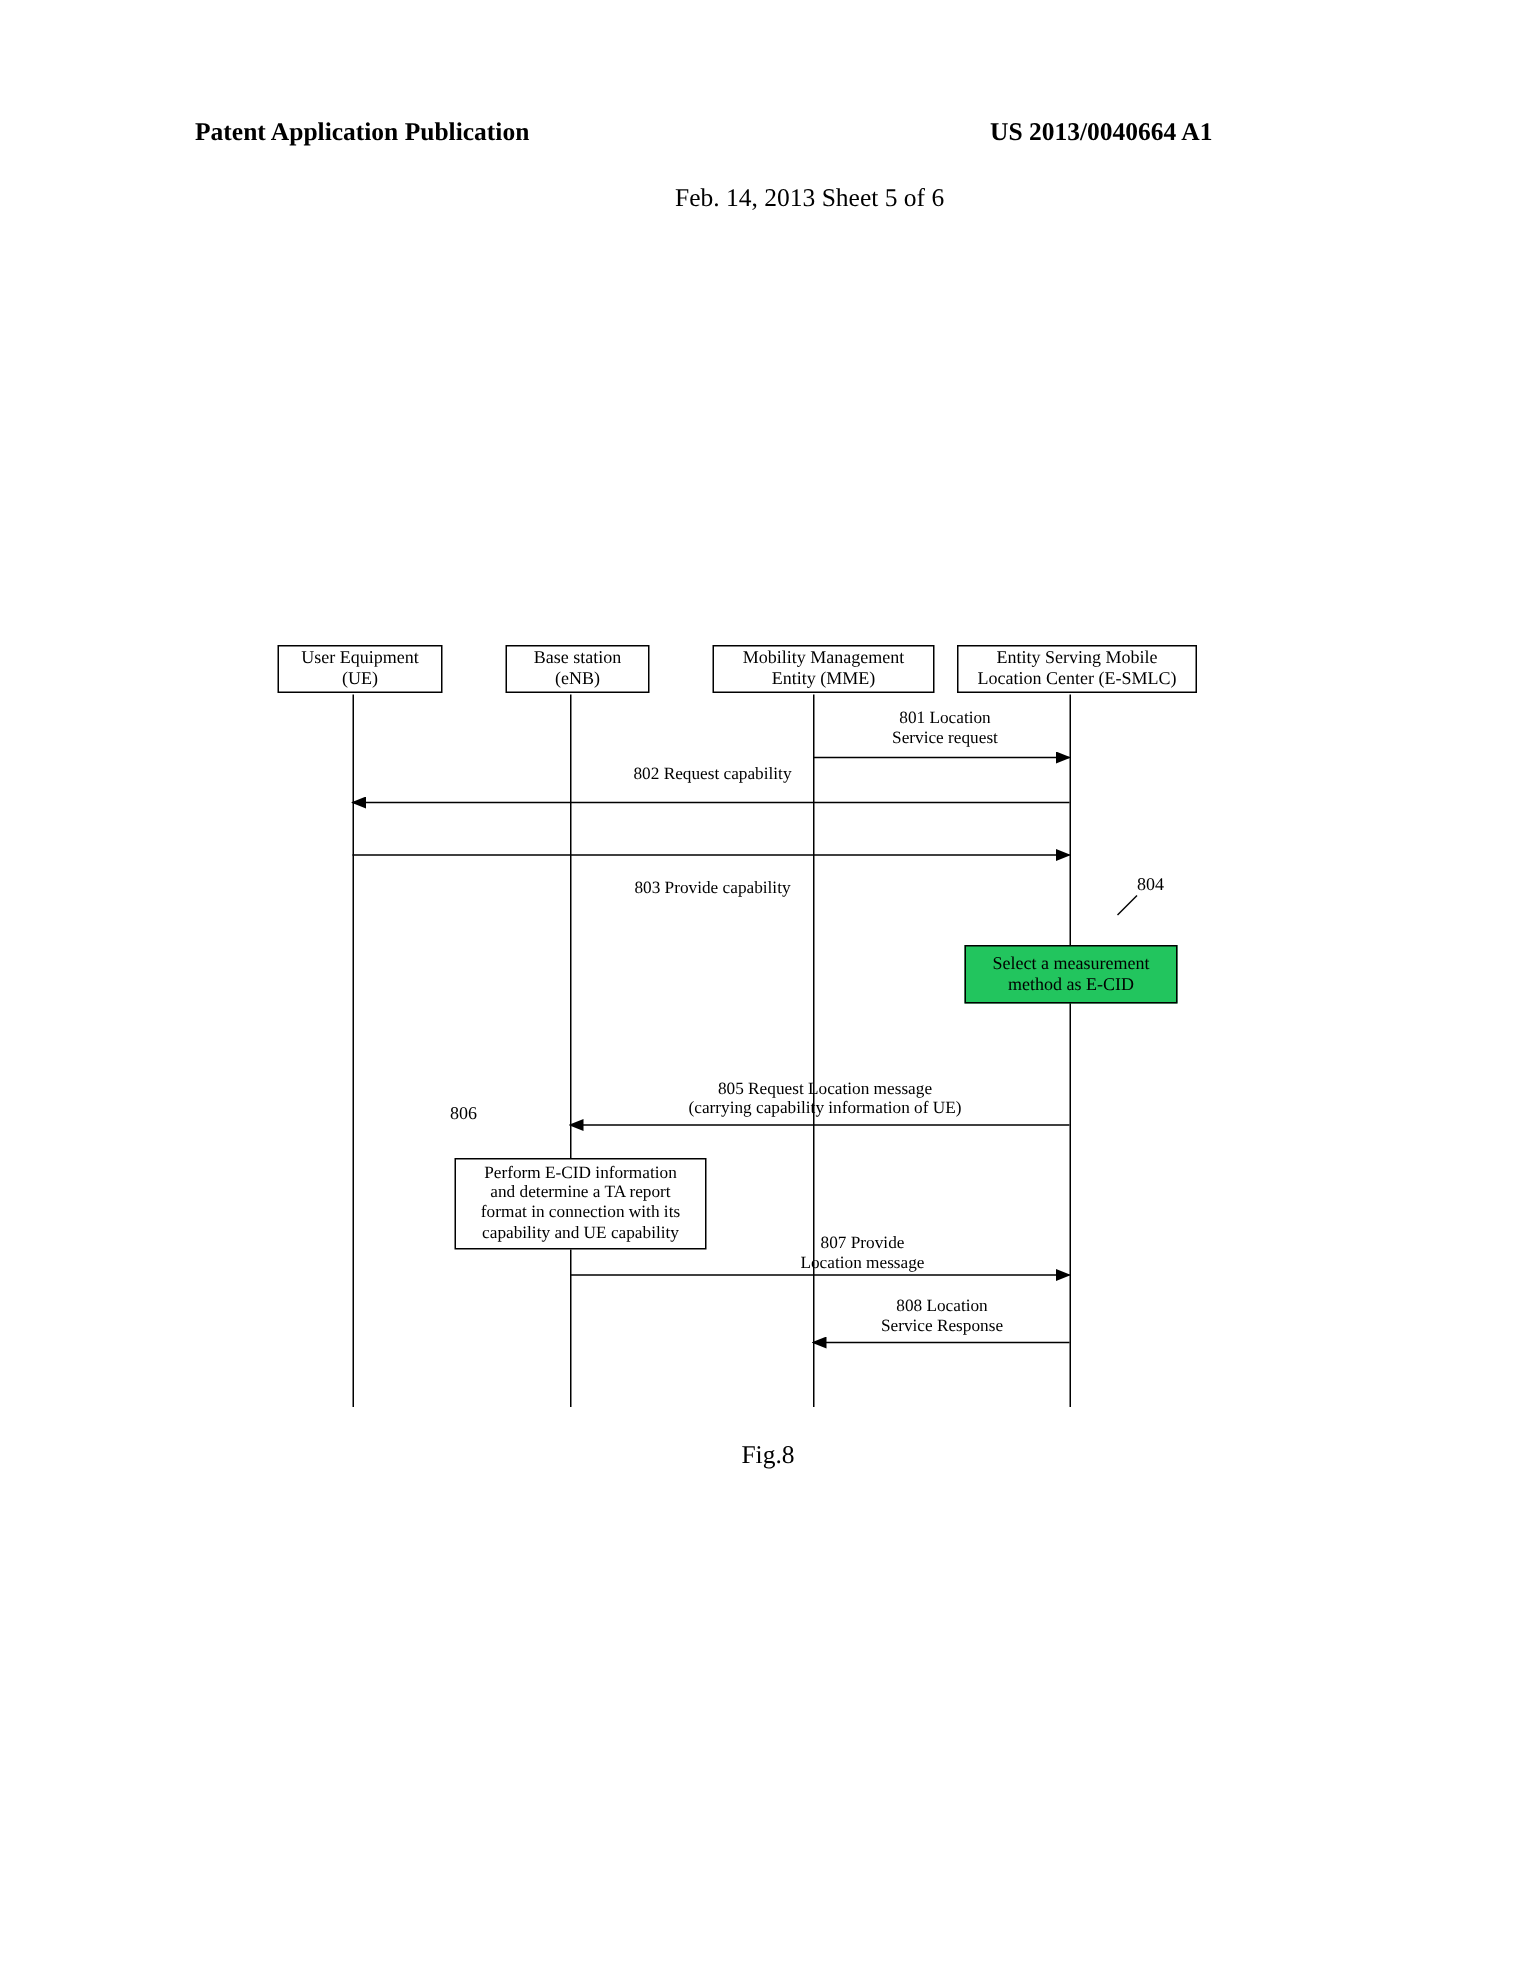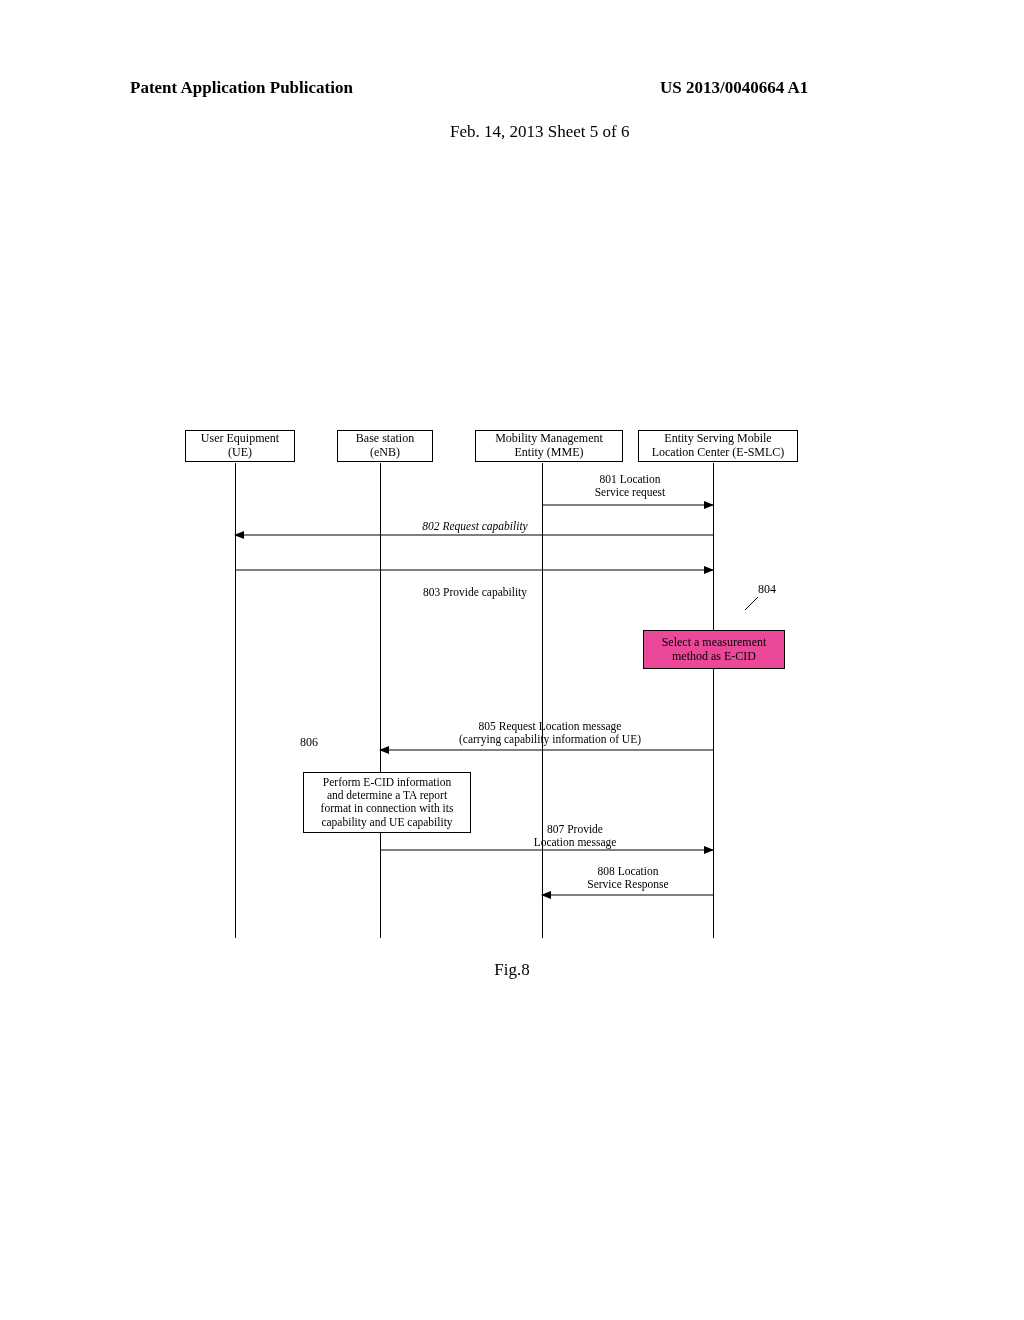--- a/index.html
+++ b/index.html
@@ -77,21 +77,21 @@
     position: absolute;
     text-align: center;
     font-size: 11.5px;
     line-height: 1.15;
     white-space: nowrap;
   }
 
   .note-box {
     position: absolute;
     border: 1px solid #000;
-    background: #ec4899;
+    background: #22c55e;
     text-align: center;
     font-size: 12px;
     padding: 4px 6px;
     line-height: 1.2;
   }
 
   .note-box2 {
     position: absolute;
     border: 1px solid #000;
     background: #fff;
@@ -169,21 +169,21 @@
 
       <line x1="528" y1="465" x2="357" y2="465" stroke="#000" stroke-width="1" marker-end="url(#ah)"></line>
 
       <line x1="560" y1="180" x2="573" y2="167" stroke="#000" stroke-width="1"></line>
     </svg>
 
     <div class="msg-label" style="left:380px; top:43px; width:130px;">
       <div>801 Location</div>
       <div>Service request</div>
     </div>
-    <div class="msg-label" style="left:180px; top:90px; width:220px;font-style:italic;">802 Request capability</div>
+    <div class="msg-label" style="left:180px; top:80px; width:220px;">802 Request capability</div>
     <div class="msg-label" style="left:180px; top:108px; width:220px;margin-top:48px;">803 Provide capability</div>
     <div class="msg-label" style="left:230px; top:290px; width:270px;">
       <div>805  Request Location message</div>
       <div>(carrying capability information of UE)</div>
     </div>
     <div class="msg-label" style="left:330px; top:393px; width:120px;">
       <div>807 Provide</div>
       <div>Location message</div>
     </div>
     <div class="msg-label" style="left:378px; top:435px; width:130px;">

